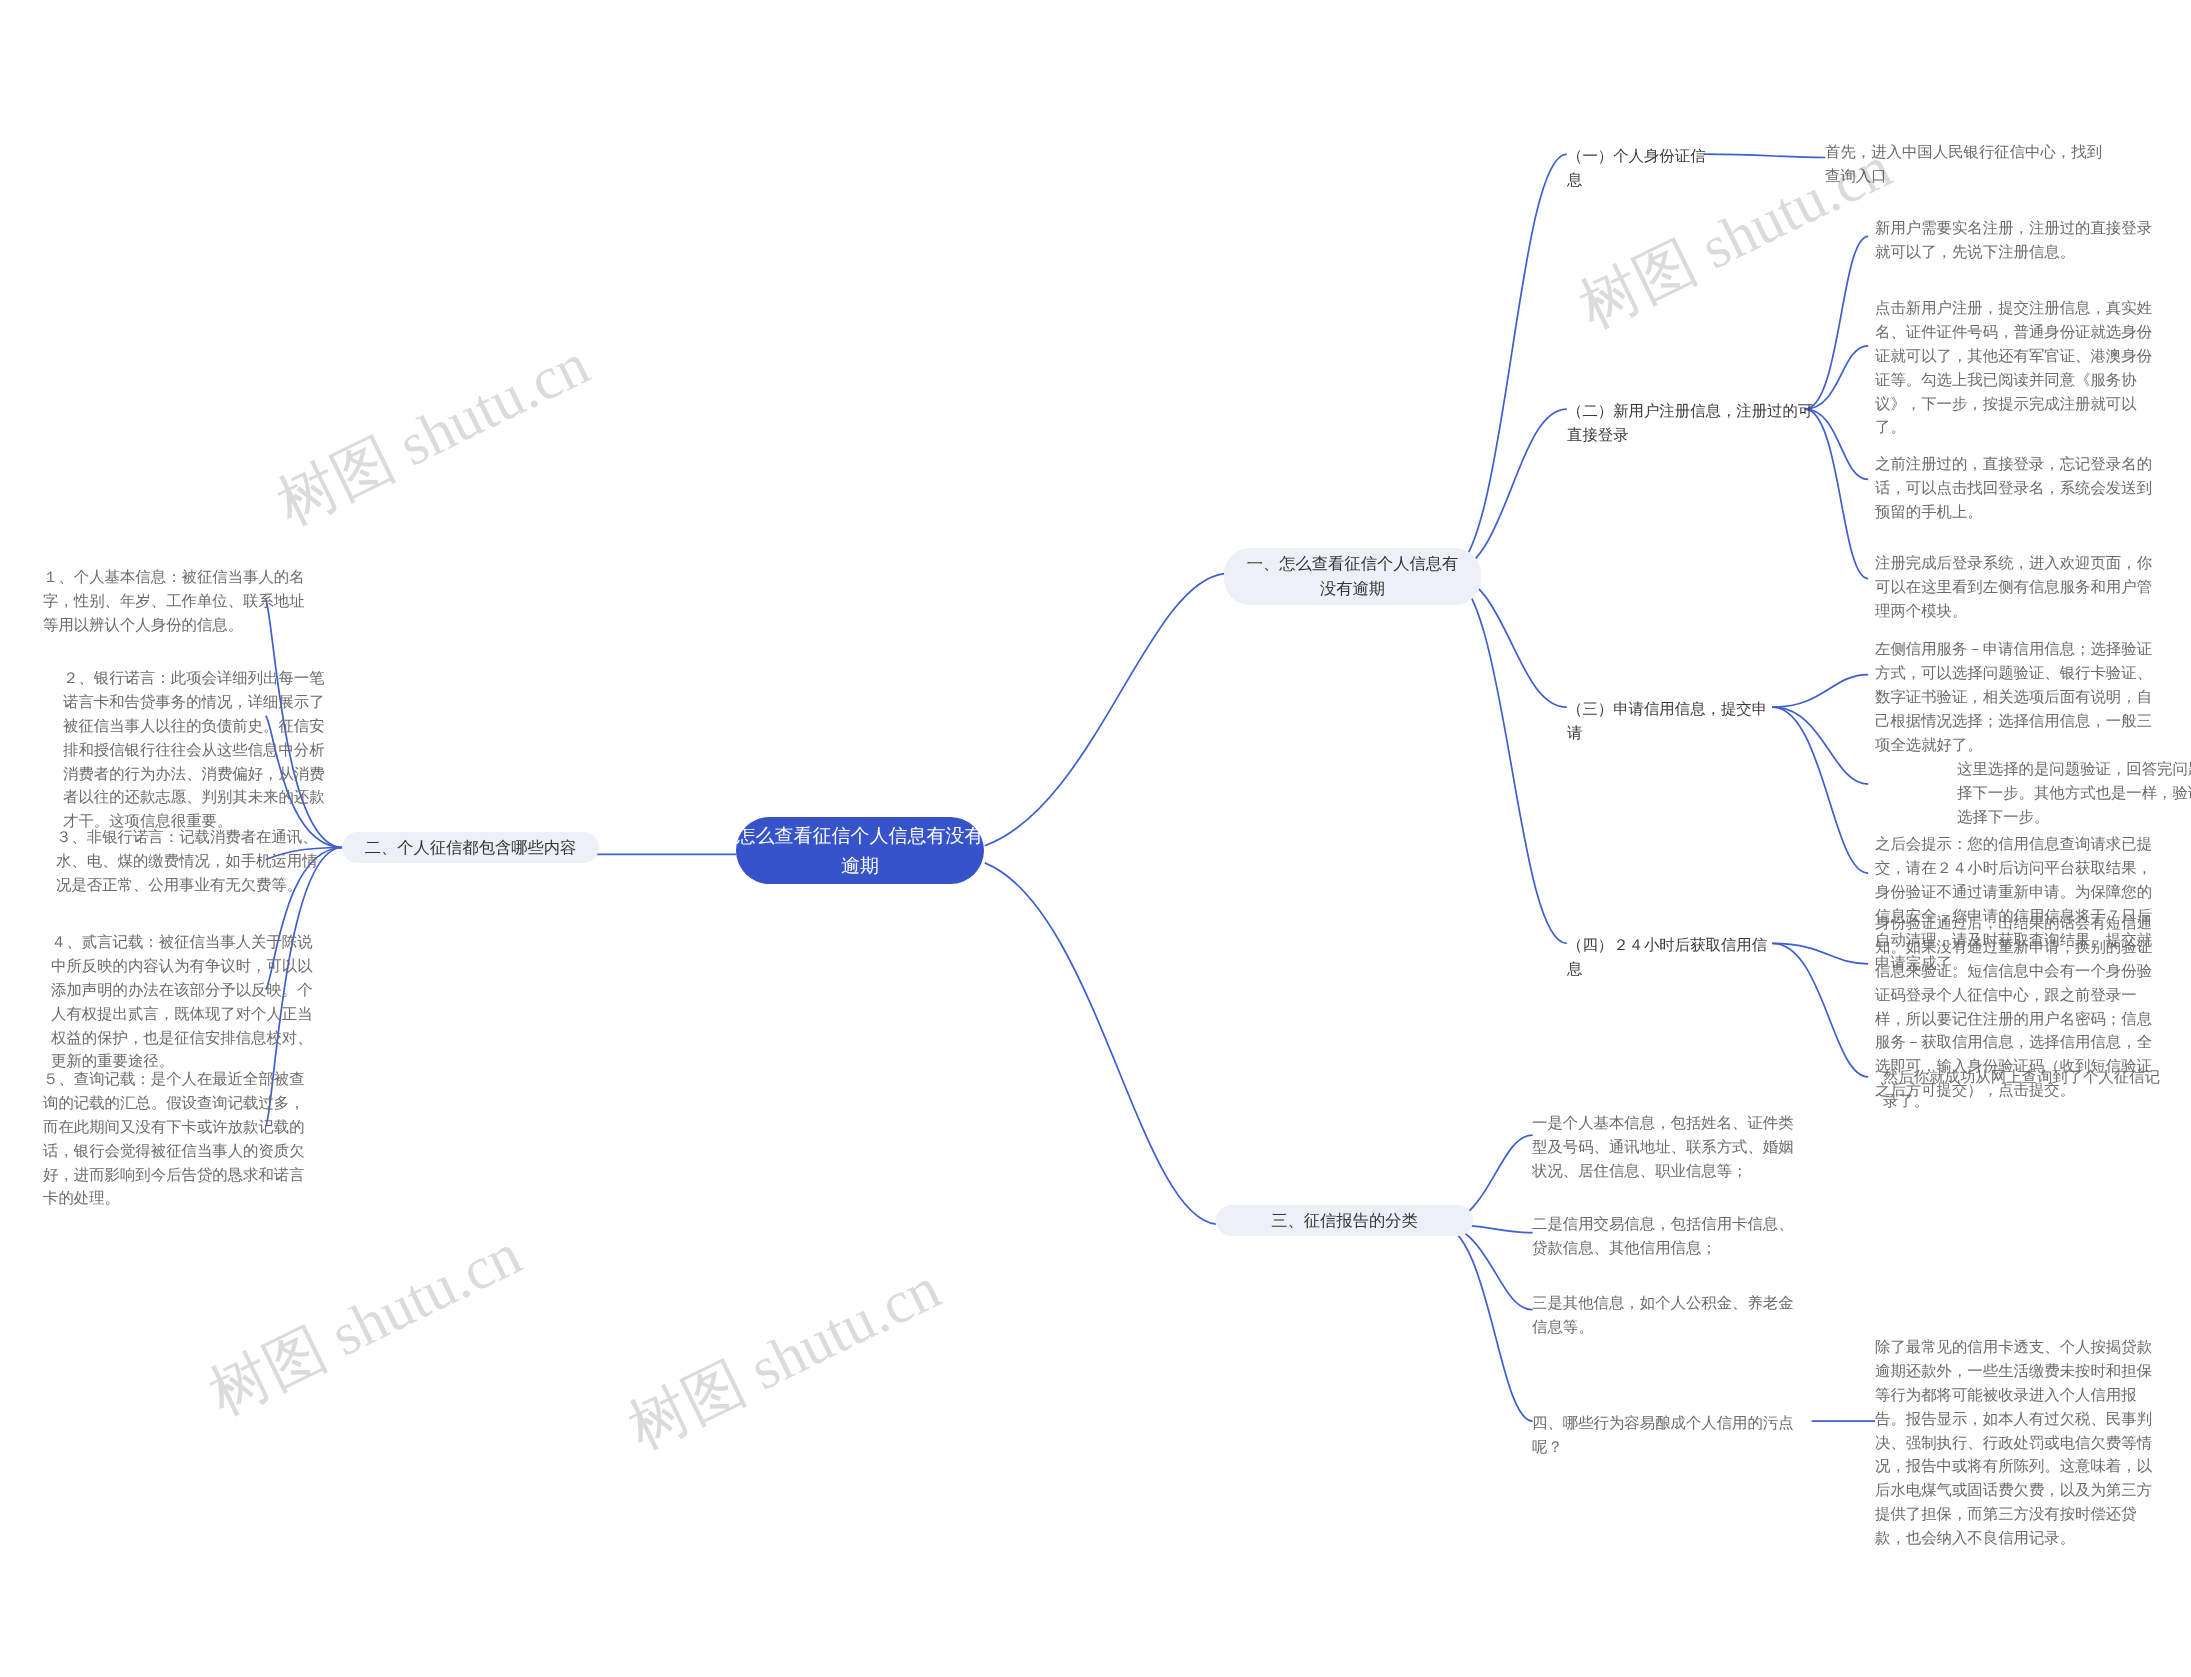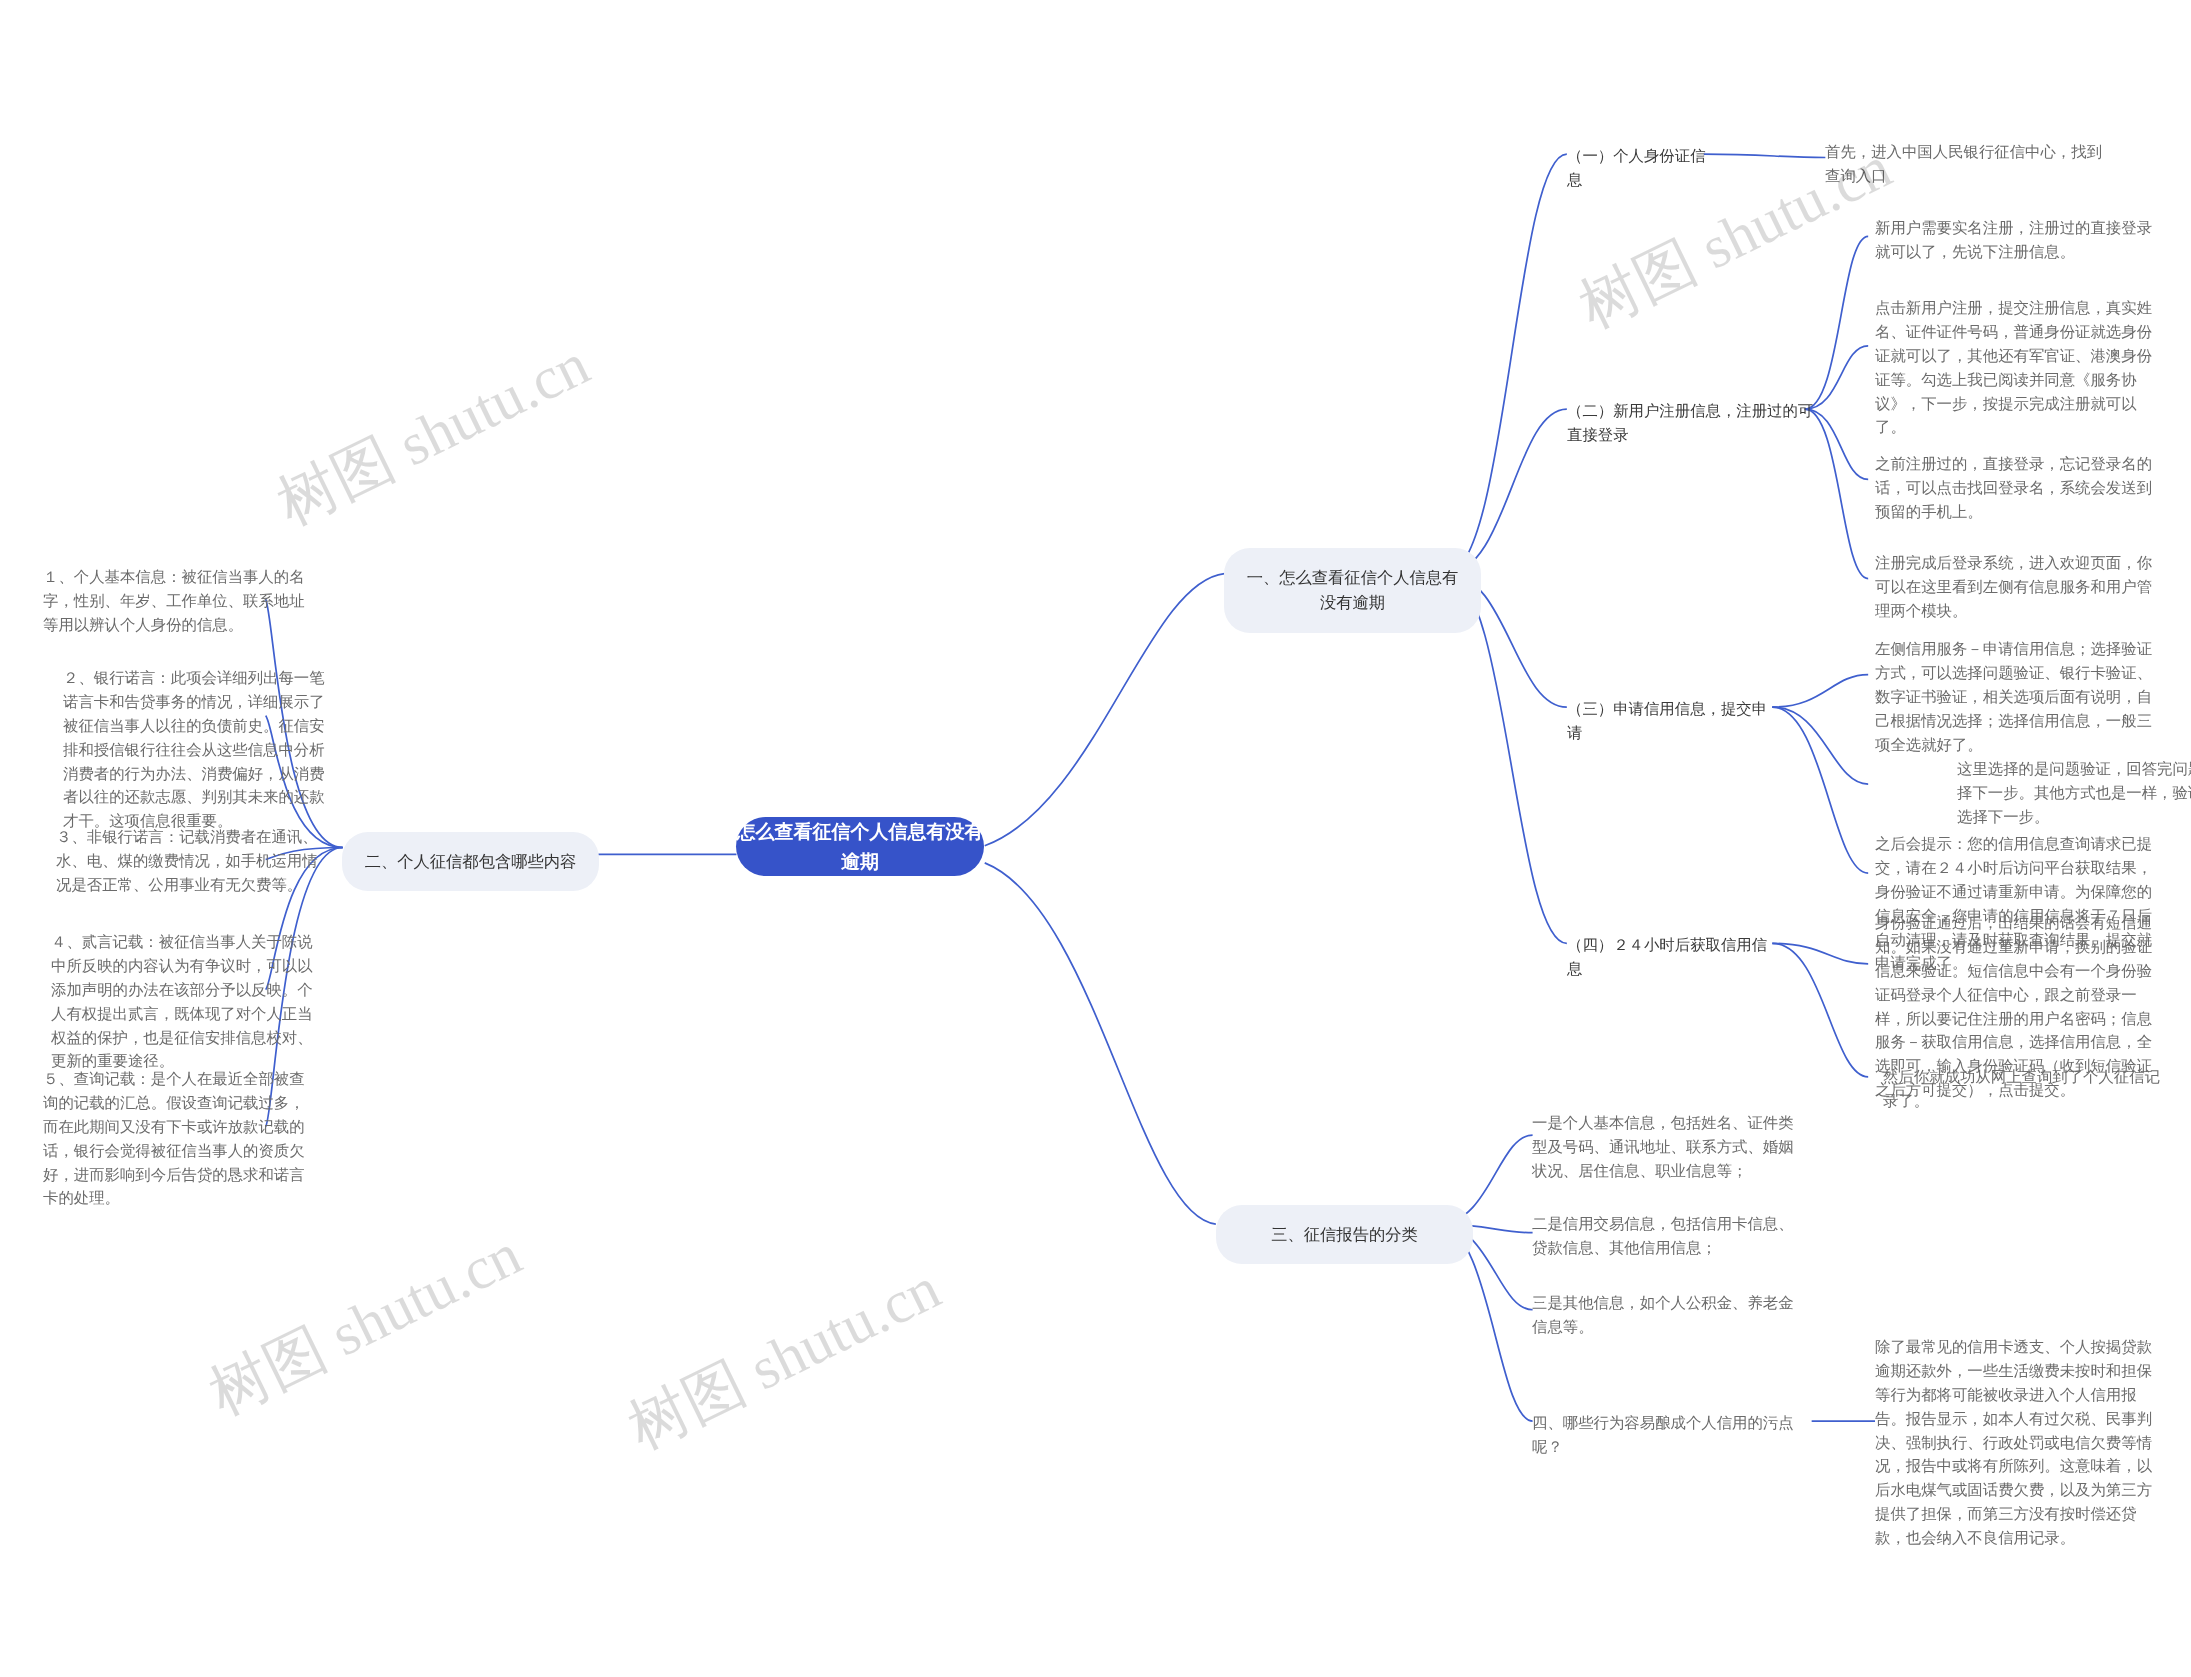--- a/index.html
+++ b/index.html
@@ -18,34 +18,34 @@
     color:#6b6b6b;
   }
   .leaf{
     width:265px;
   }
   .leaf3{
     width:283px;
   }
   .center{
     width:248px;
-    height:59px;
+    height:67px;
     background:#3653c9;
     color:#ffffff;
     border-radius:38px;
     display:flex;
     align-items:center;
     justify-content:center;
     text-align:center;
     font-size:19px;
-    font-weight:700;
+    font-weight:400;
   }
   .branch{
     width:223px;
-    padding:17px 17px;
+    padding:3px 17px;
     background:#edf0f7;
     border-radius:26px;
     color:#333;
     font-size:16.3px;
     text-align:center;
   }
   .sub{
     color:#3a3a3a;
     font-size:15.4px;
     font-family:Liberation Serif, serif;

